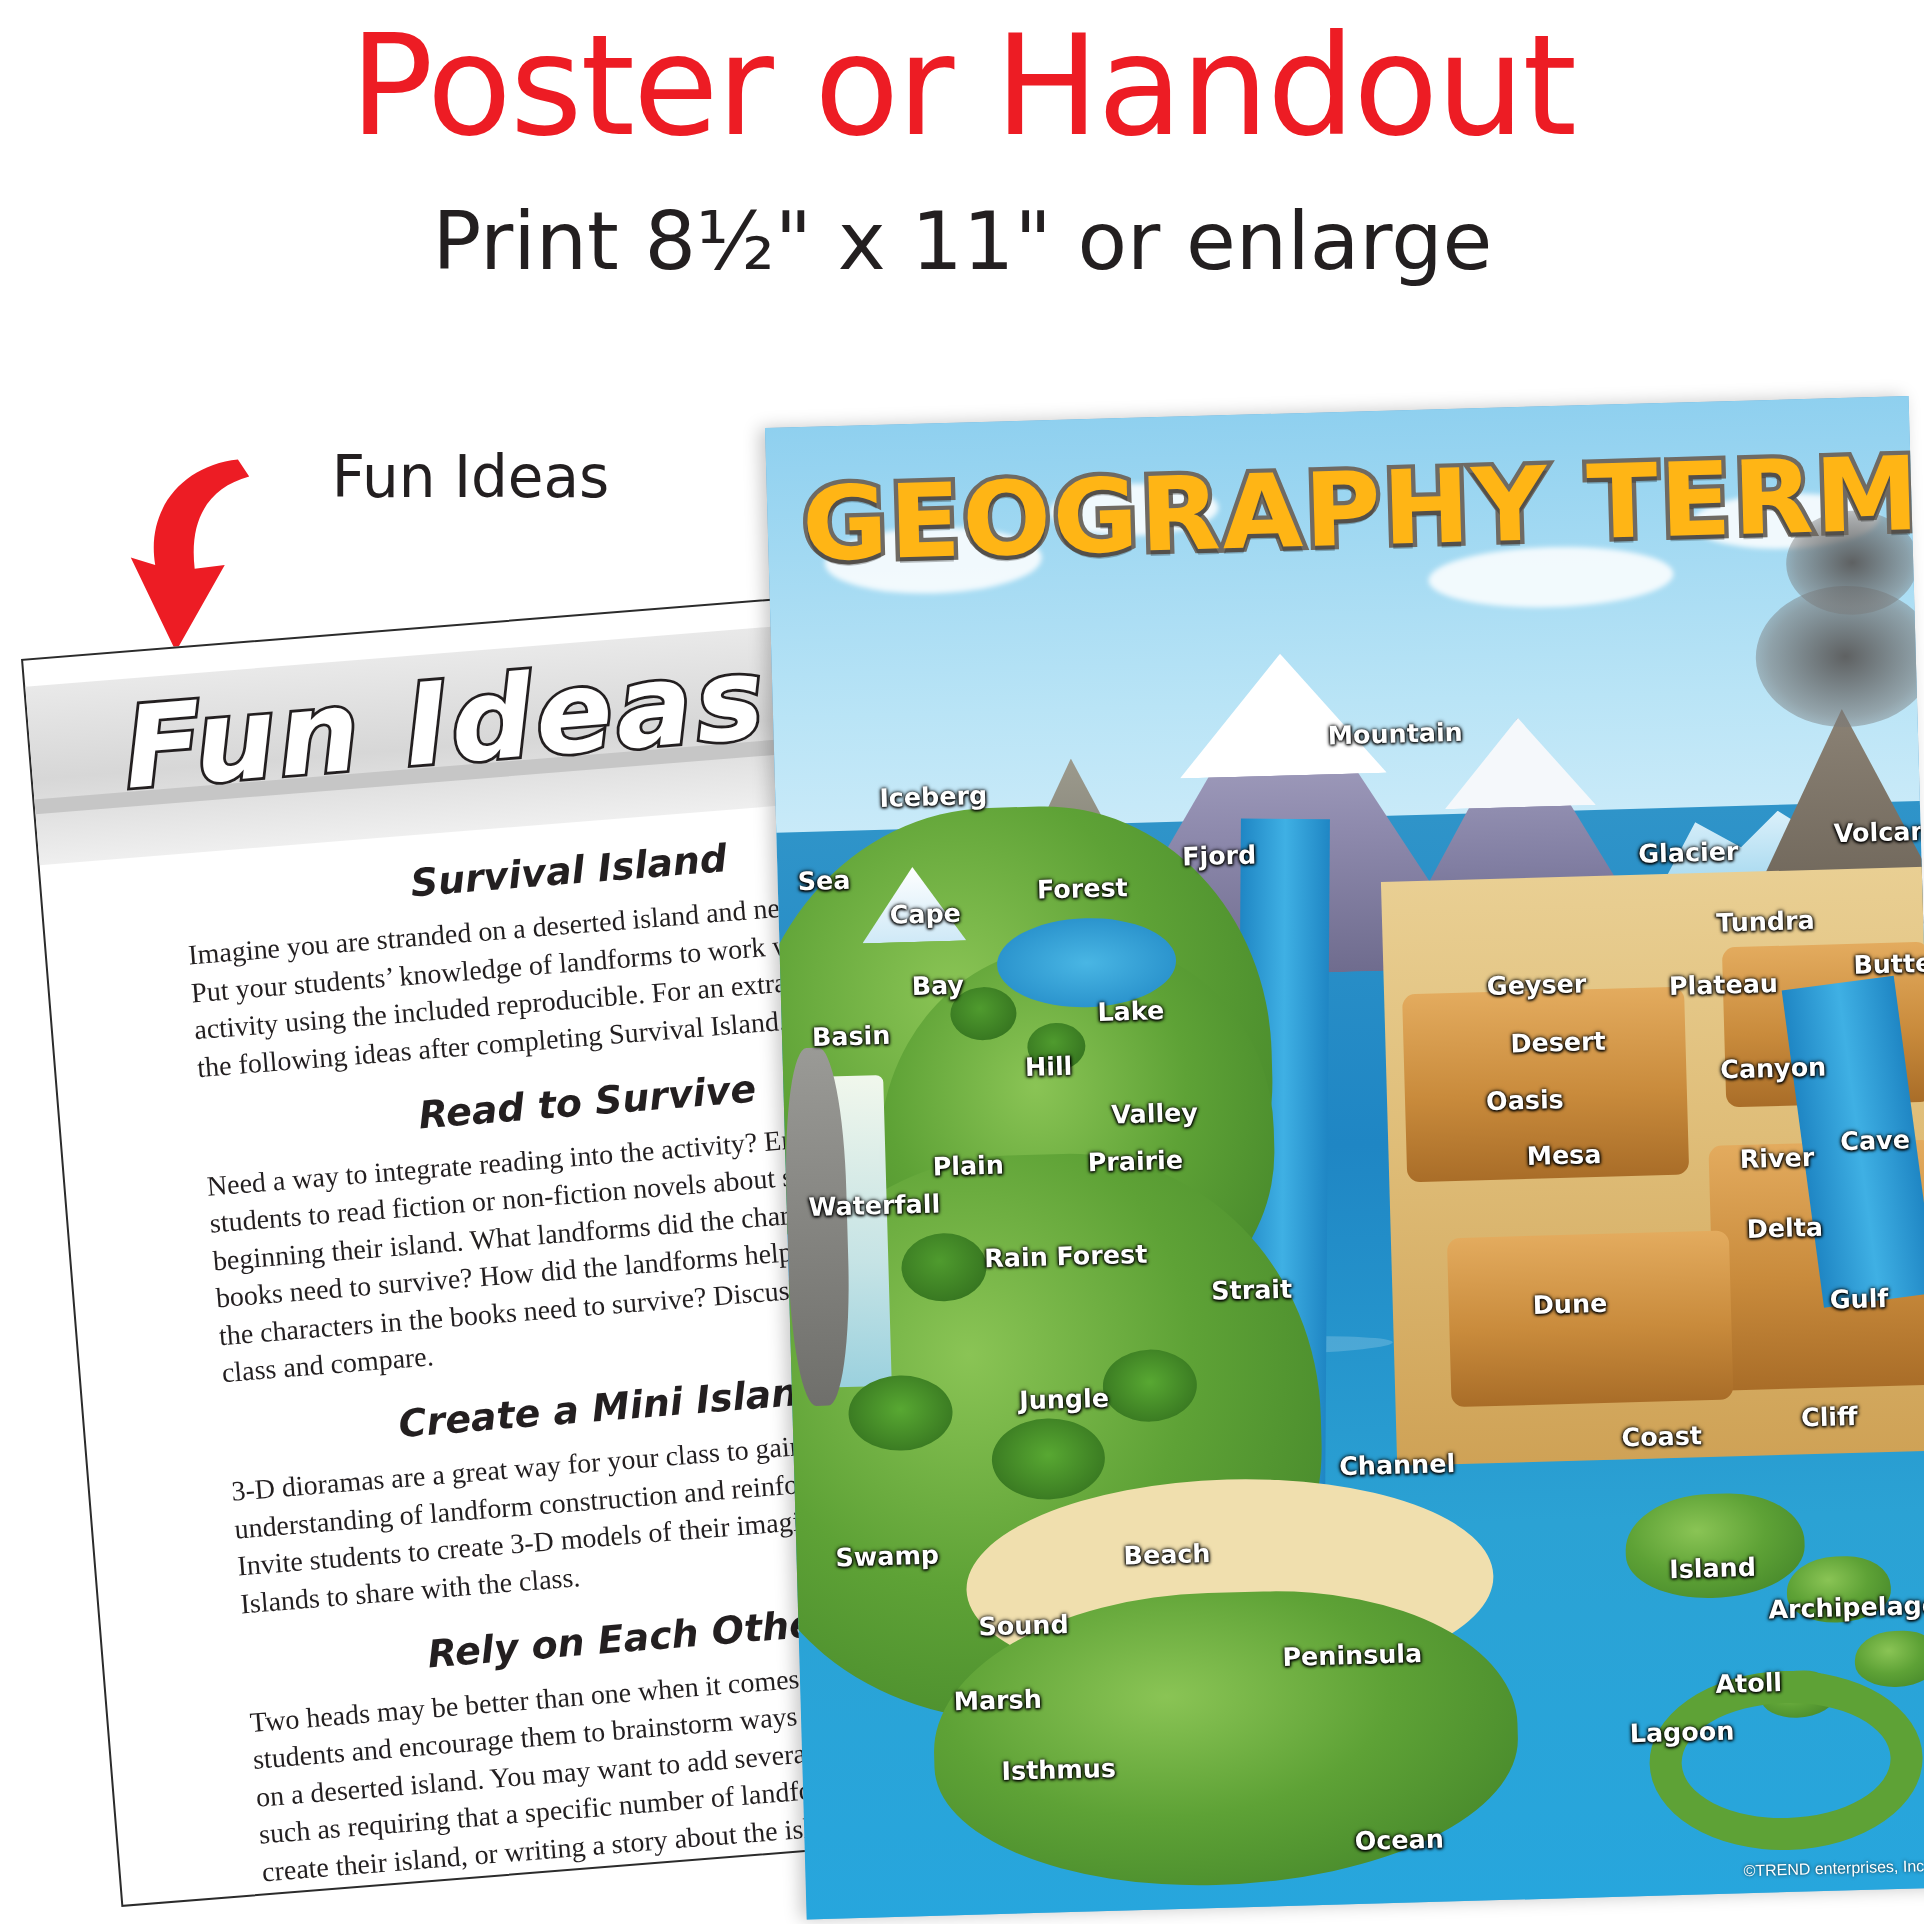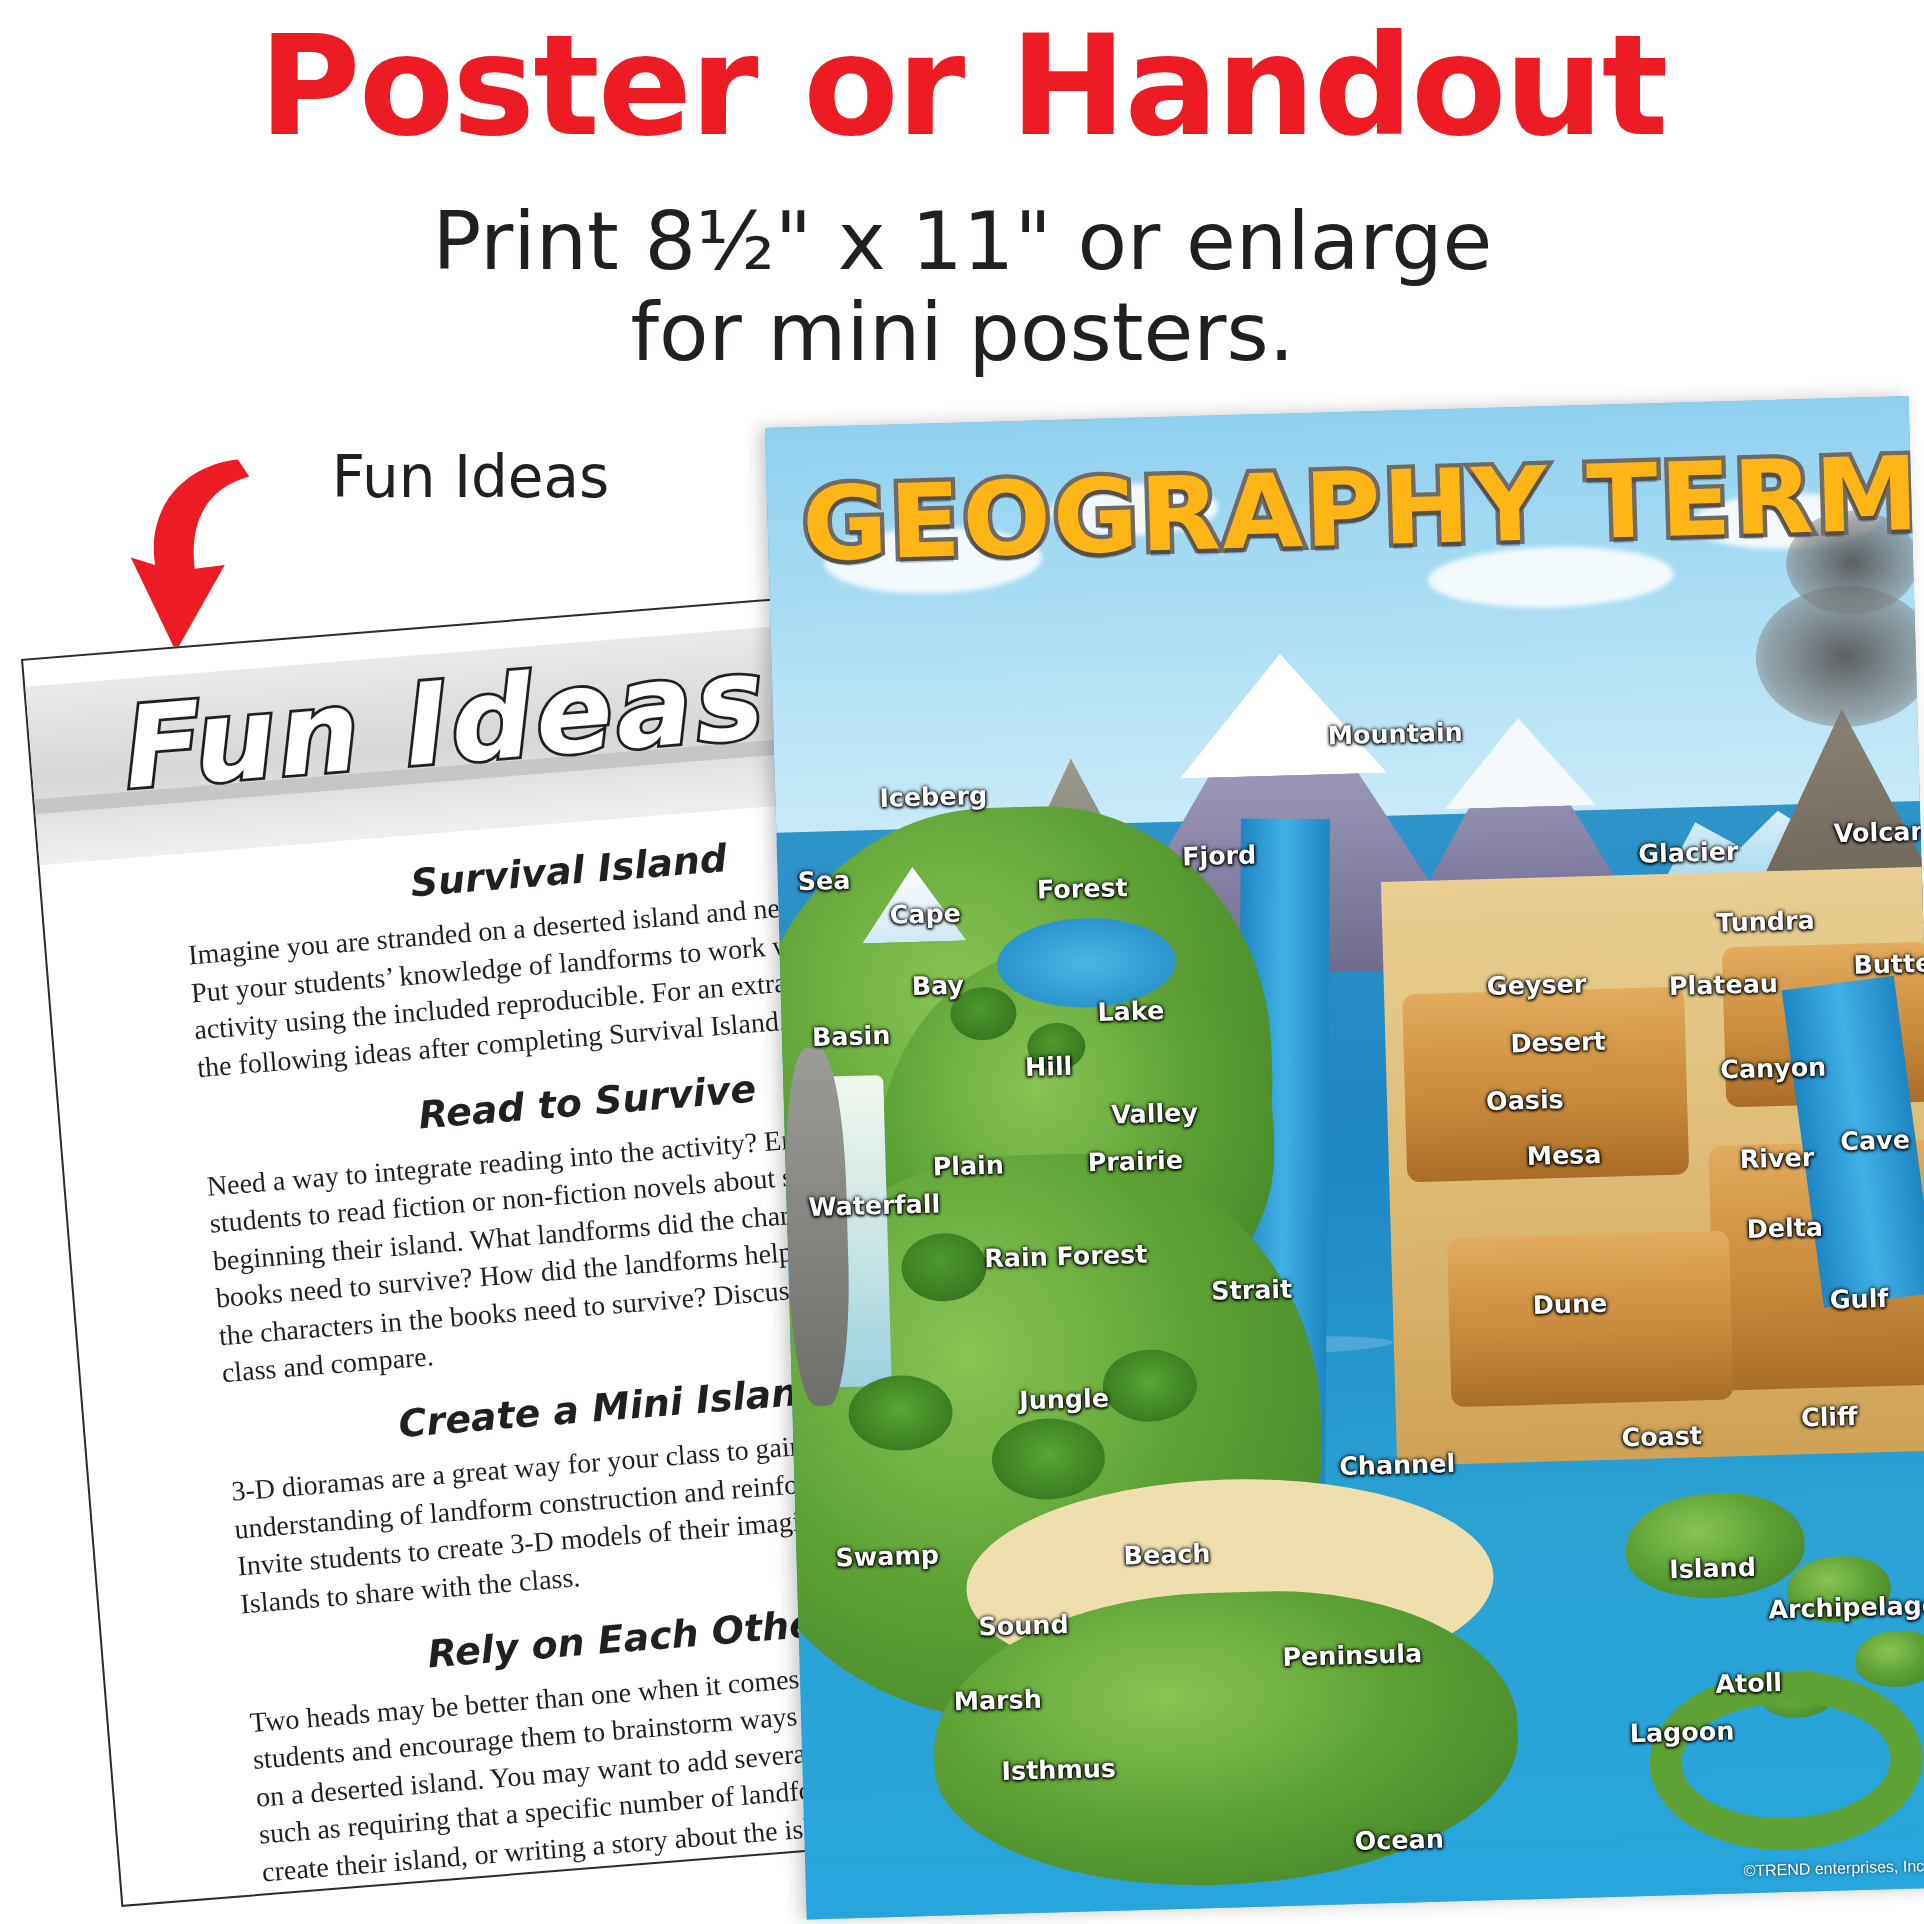--- a/index.html
+++ b/index.html
@@ -18,21 +18,21 @@
   
   .header {
     position: absolute;
     top: 0;
     left: 0;
     width: 1925px;
     text-align: center;
   }
   .title-main {
     font-family: "DejaVu Sans", sans-serif;
-    font-weight: bold;
+    font-weight: normal;
     font-size: 139px;
     color: #ed1c24;
     letter-spacing: -1.9px;
     line-height: 1.0;
     margin-top: 17px;
   }
   .title-sub {
     font-family: "DejaVu Sans", sans-serif;
     font-size: 81px;
     color: #231f20;
@@ -252,21 +252,20 @@
     opacity:.9;
   }
 </style>
 </head>
 <body>
 
 <div class="header">
   <div class="title-main">Poster or Handout</div>
   <div class="title-sub">
     <div>Print 8½" x 11" or enlarge</div>
-    <div>for mini posters.</div>
   </div>
 </div>
 
 <svg class="arrow" viewBox="0 0 150 220">
   <path d="M118 8 C 60 14, 20 60, 30 120 L 4 112 L 52 212 L 104 120 L 72 124 C 66 72, 86 38, 130 26 Z" fill="#ed1c24"></path>
 </svg>
 <div class="callout">
   <div>Fun Ideas</div>
 </div>
 

